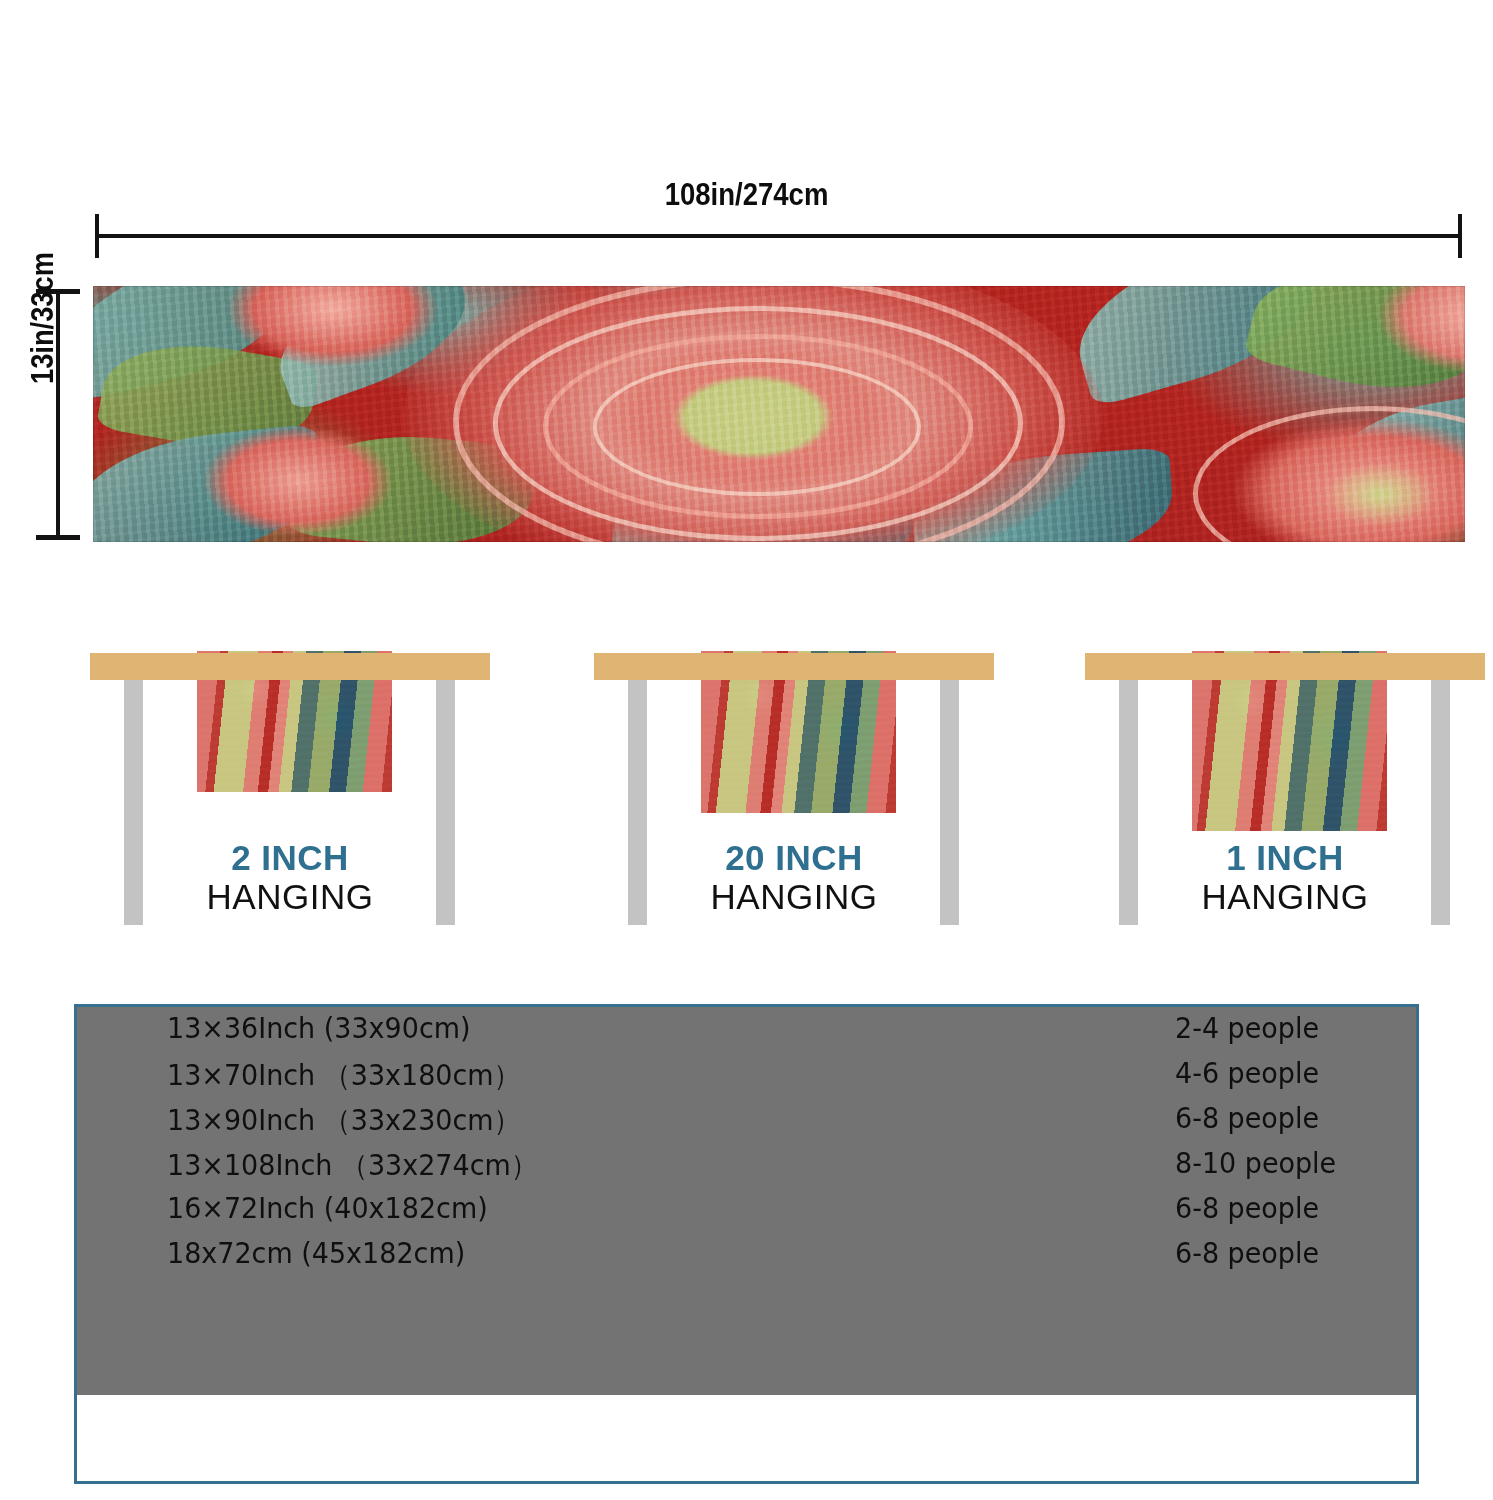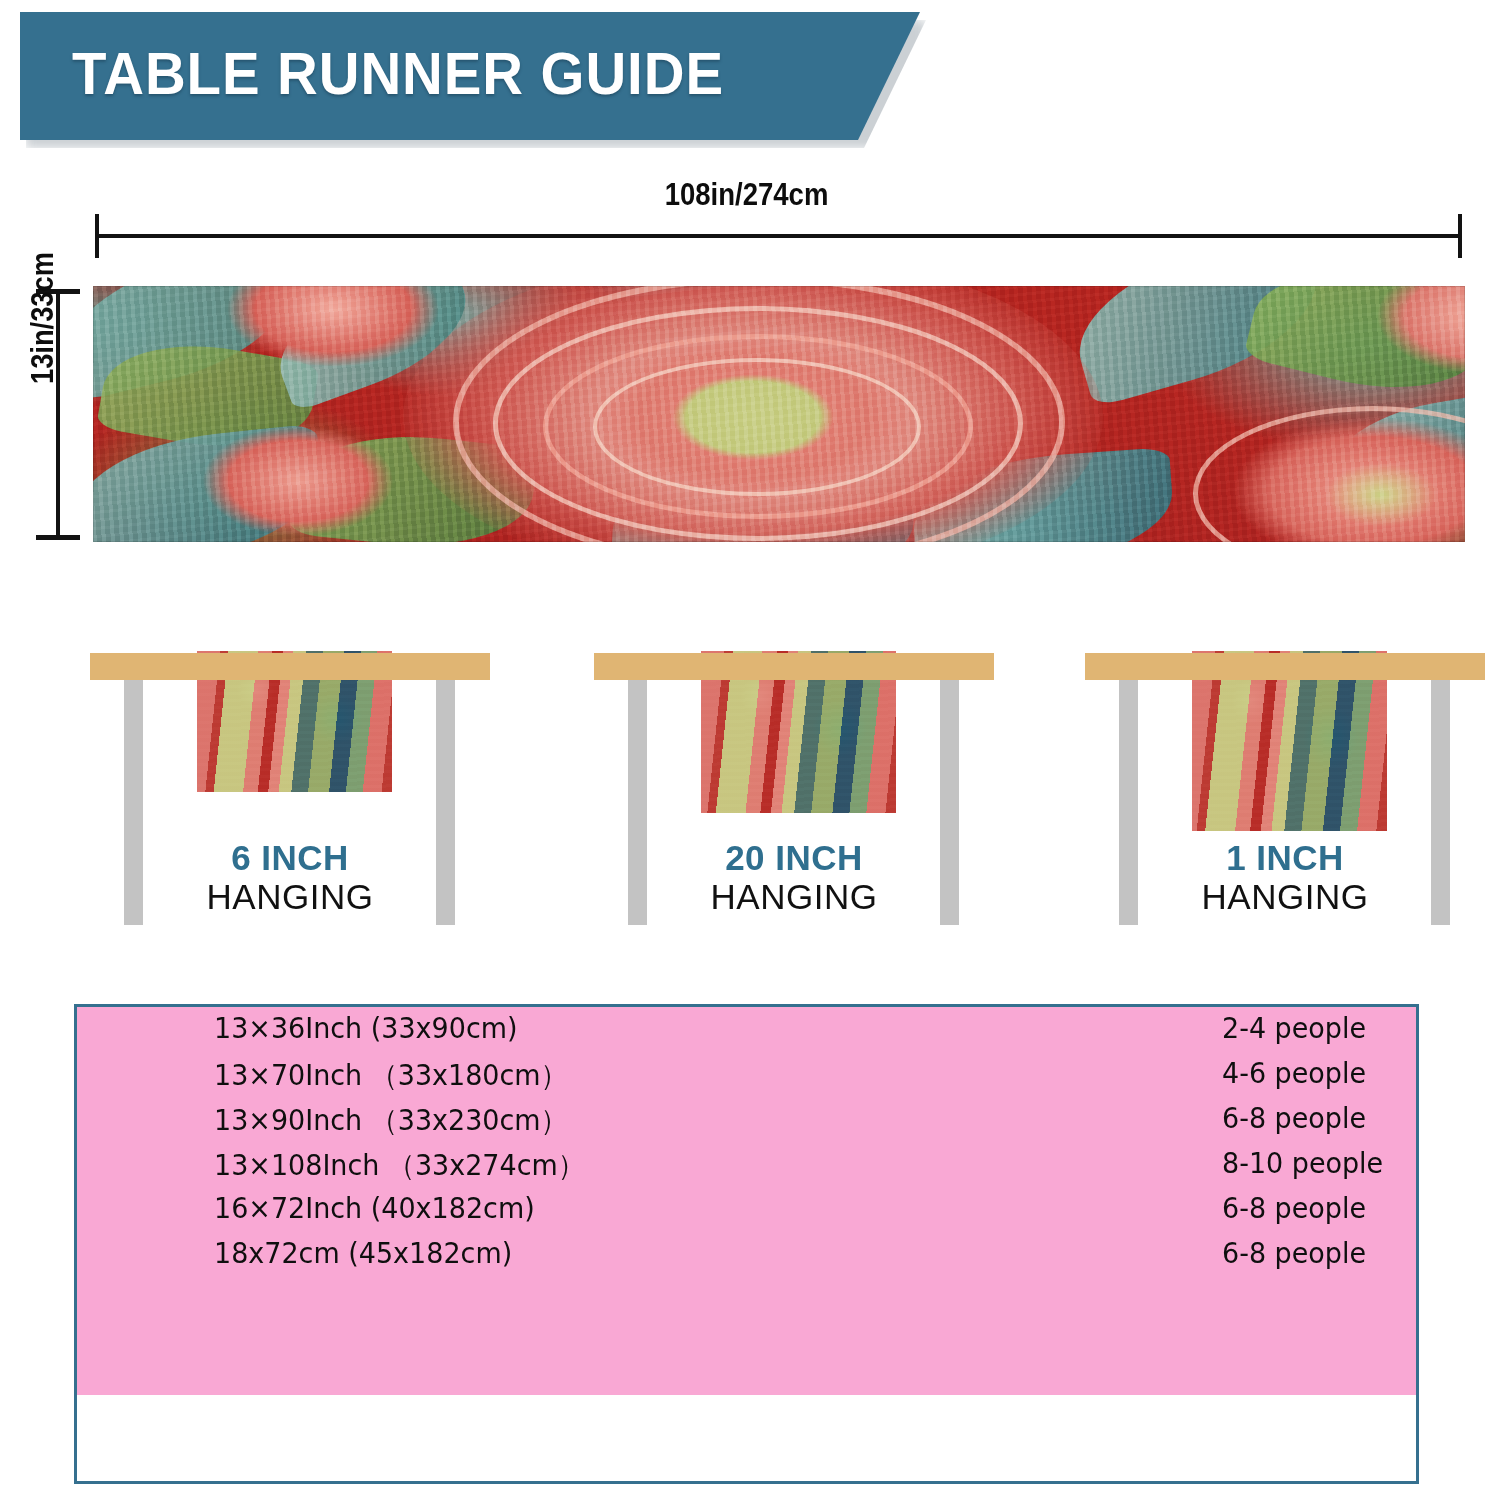--- a/index.html
+++ b/index.html
@@ -146,43 +146,38 @@
   .st-head{
     position:relative;height:86px;background:#35708f;box-sizing:border-box;
   }
   .st-head .hcell{
     position:absolute;top:30px;font-size:27px;font-weight:bold;color:#ffffff;
     letter-spacing:.5px;white-space:nowrap;transform:scaleX(.92);transform-origin:left center;
     text-shadow:0 2px 2px rgba(15,50,70,.4);
   }
   .st-head .h1{left:104px;}
   .st-head .h2{left:1053px;}
-  .st-body{position:relative;height:388px;background:#f9a8d4;padding-left:47px;}
+  .st-body{position:relative;height:388px;background:#737373;}
   .st-row{position:relative;height:45px;}
   .st-row .c1{
     position:absolute;left:90px;top:4px;font-size:29px;color:#0f0f0f;white-space:nowrap;
     transform:scaleX(.93);transform-origin:left center;
     font-family:"DejaVu Sans","Liberation Sans",sans-serif;
   }
   .st-row .c2{
     position:absolute;left:1098px;top:4px;font-size:29px;color:#0f0f0f;white-space:nowrap;
     transform:scaleX(.93);transform-origin:left center;
     font-family:"DejaVu Sans","Liberation Sans",sans-serif;
   }
 </style>
 </head>
 <body>
 
 <div class="page">
 
-  <div class="banner-wrap">
-    <div class="banner-shadow"></div>
-    <div class="banner"></div>
-    <div class="banner-title">TABLE RUNNER GUIDE</div>
-  </div>
 
   <div class="dim-top-label">108in/274cm</div>
   <div class="dim-top-line"></div>
   <div class="dim-top-cap-l"></div>
   <div class="dim-top-cap-r"></div>
 
   <div class="dim-left-line"></div>
   <div class="dim-left-cap-t"></div>
   <div class="dim-left-cap-b"></div>
   <div class="dim-left-label">13in/33cm</div>
@@ -232,21 +227,21 @@
   <div class="tables-row">
 
     <div class="tbl t1">
       <div class="leg l"></div>
       <div class="leg r"></div>
       <div class="hang">
         <div class="vfloral"></div>
       </div>
       <div class="tabletop"></div>
       <div class="hlabel">
-        <div class="l1">6 INCH</div>
+        <div class="l1">2 INCH</div>
         <div class="l2">HANGING</div>
       </div>
     </div>
 
     <div class="tbl t2">
       <div class="leg l"></div>
       <div class="leg r"></div>
       <div class="hang">
         <div class="vfloral"></div>
       </div>

